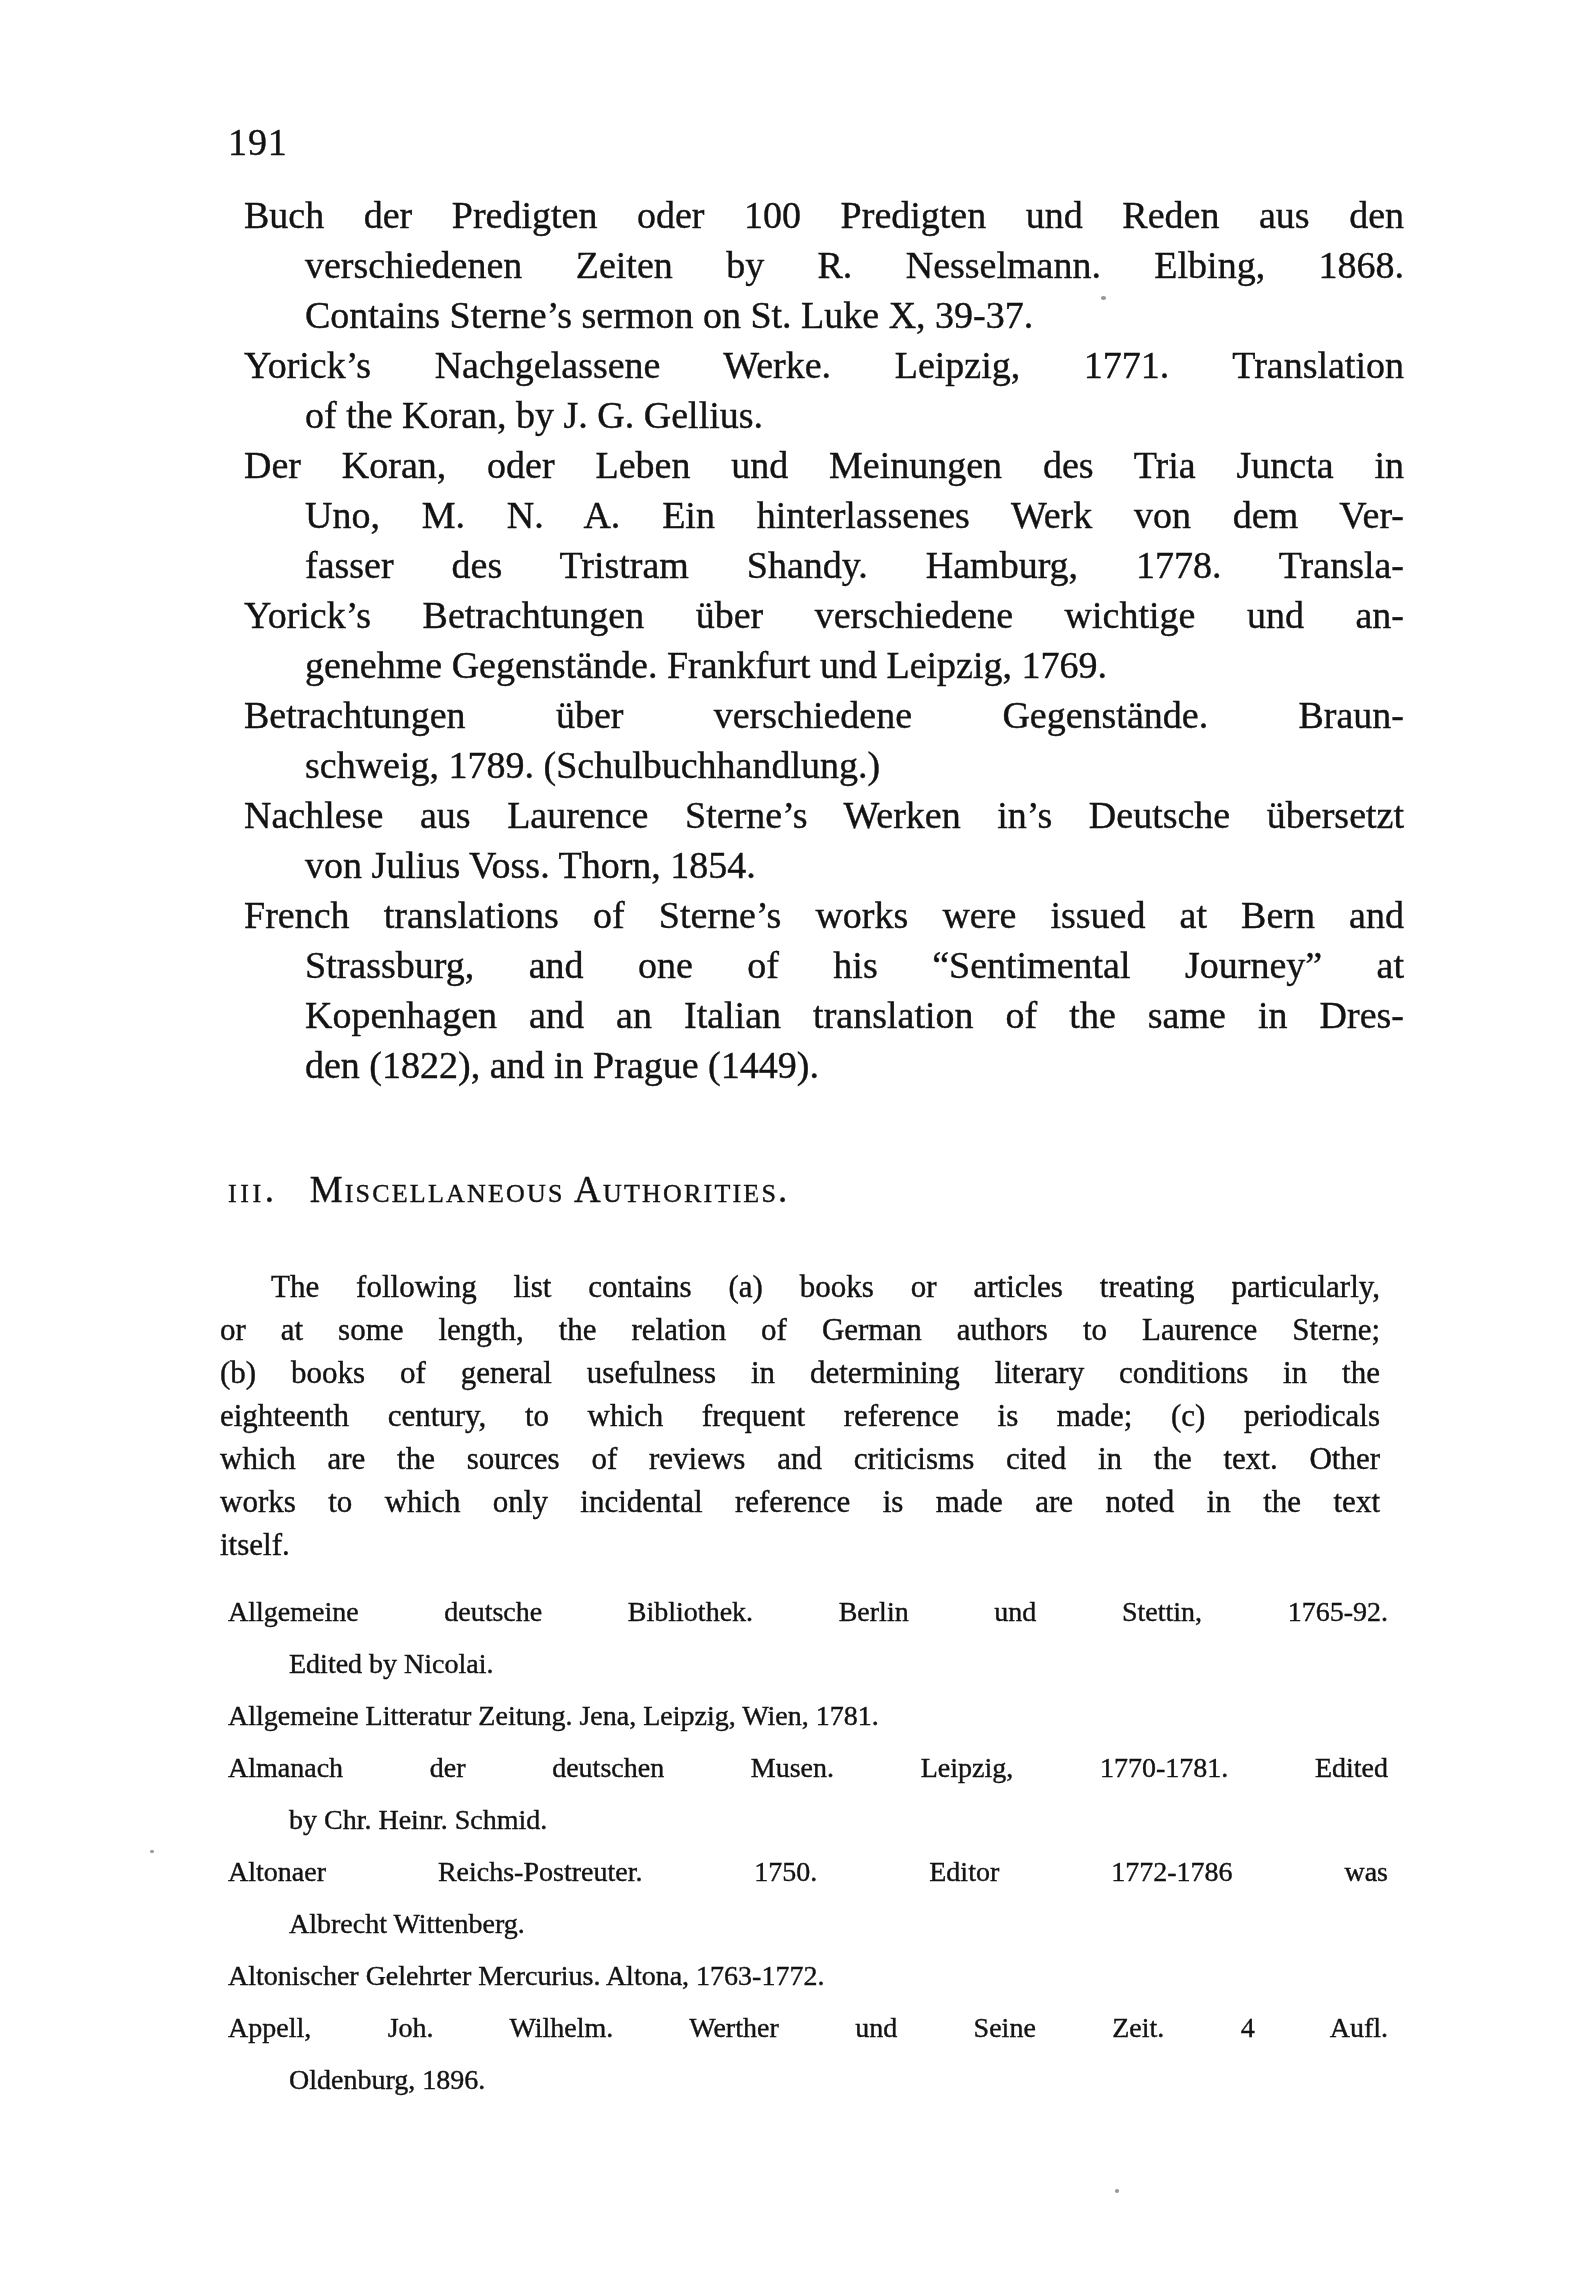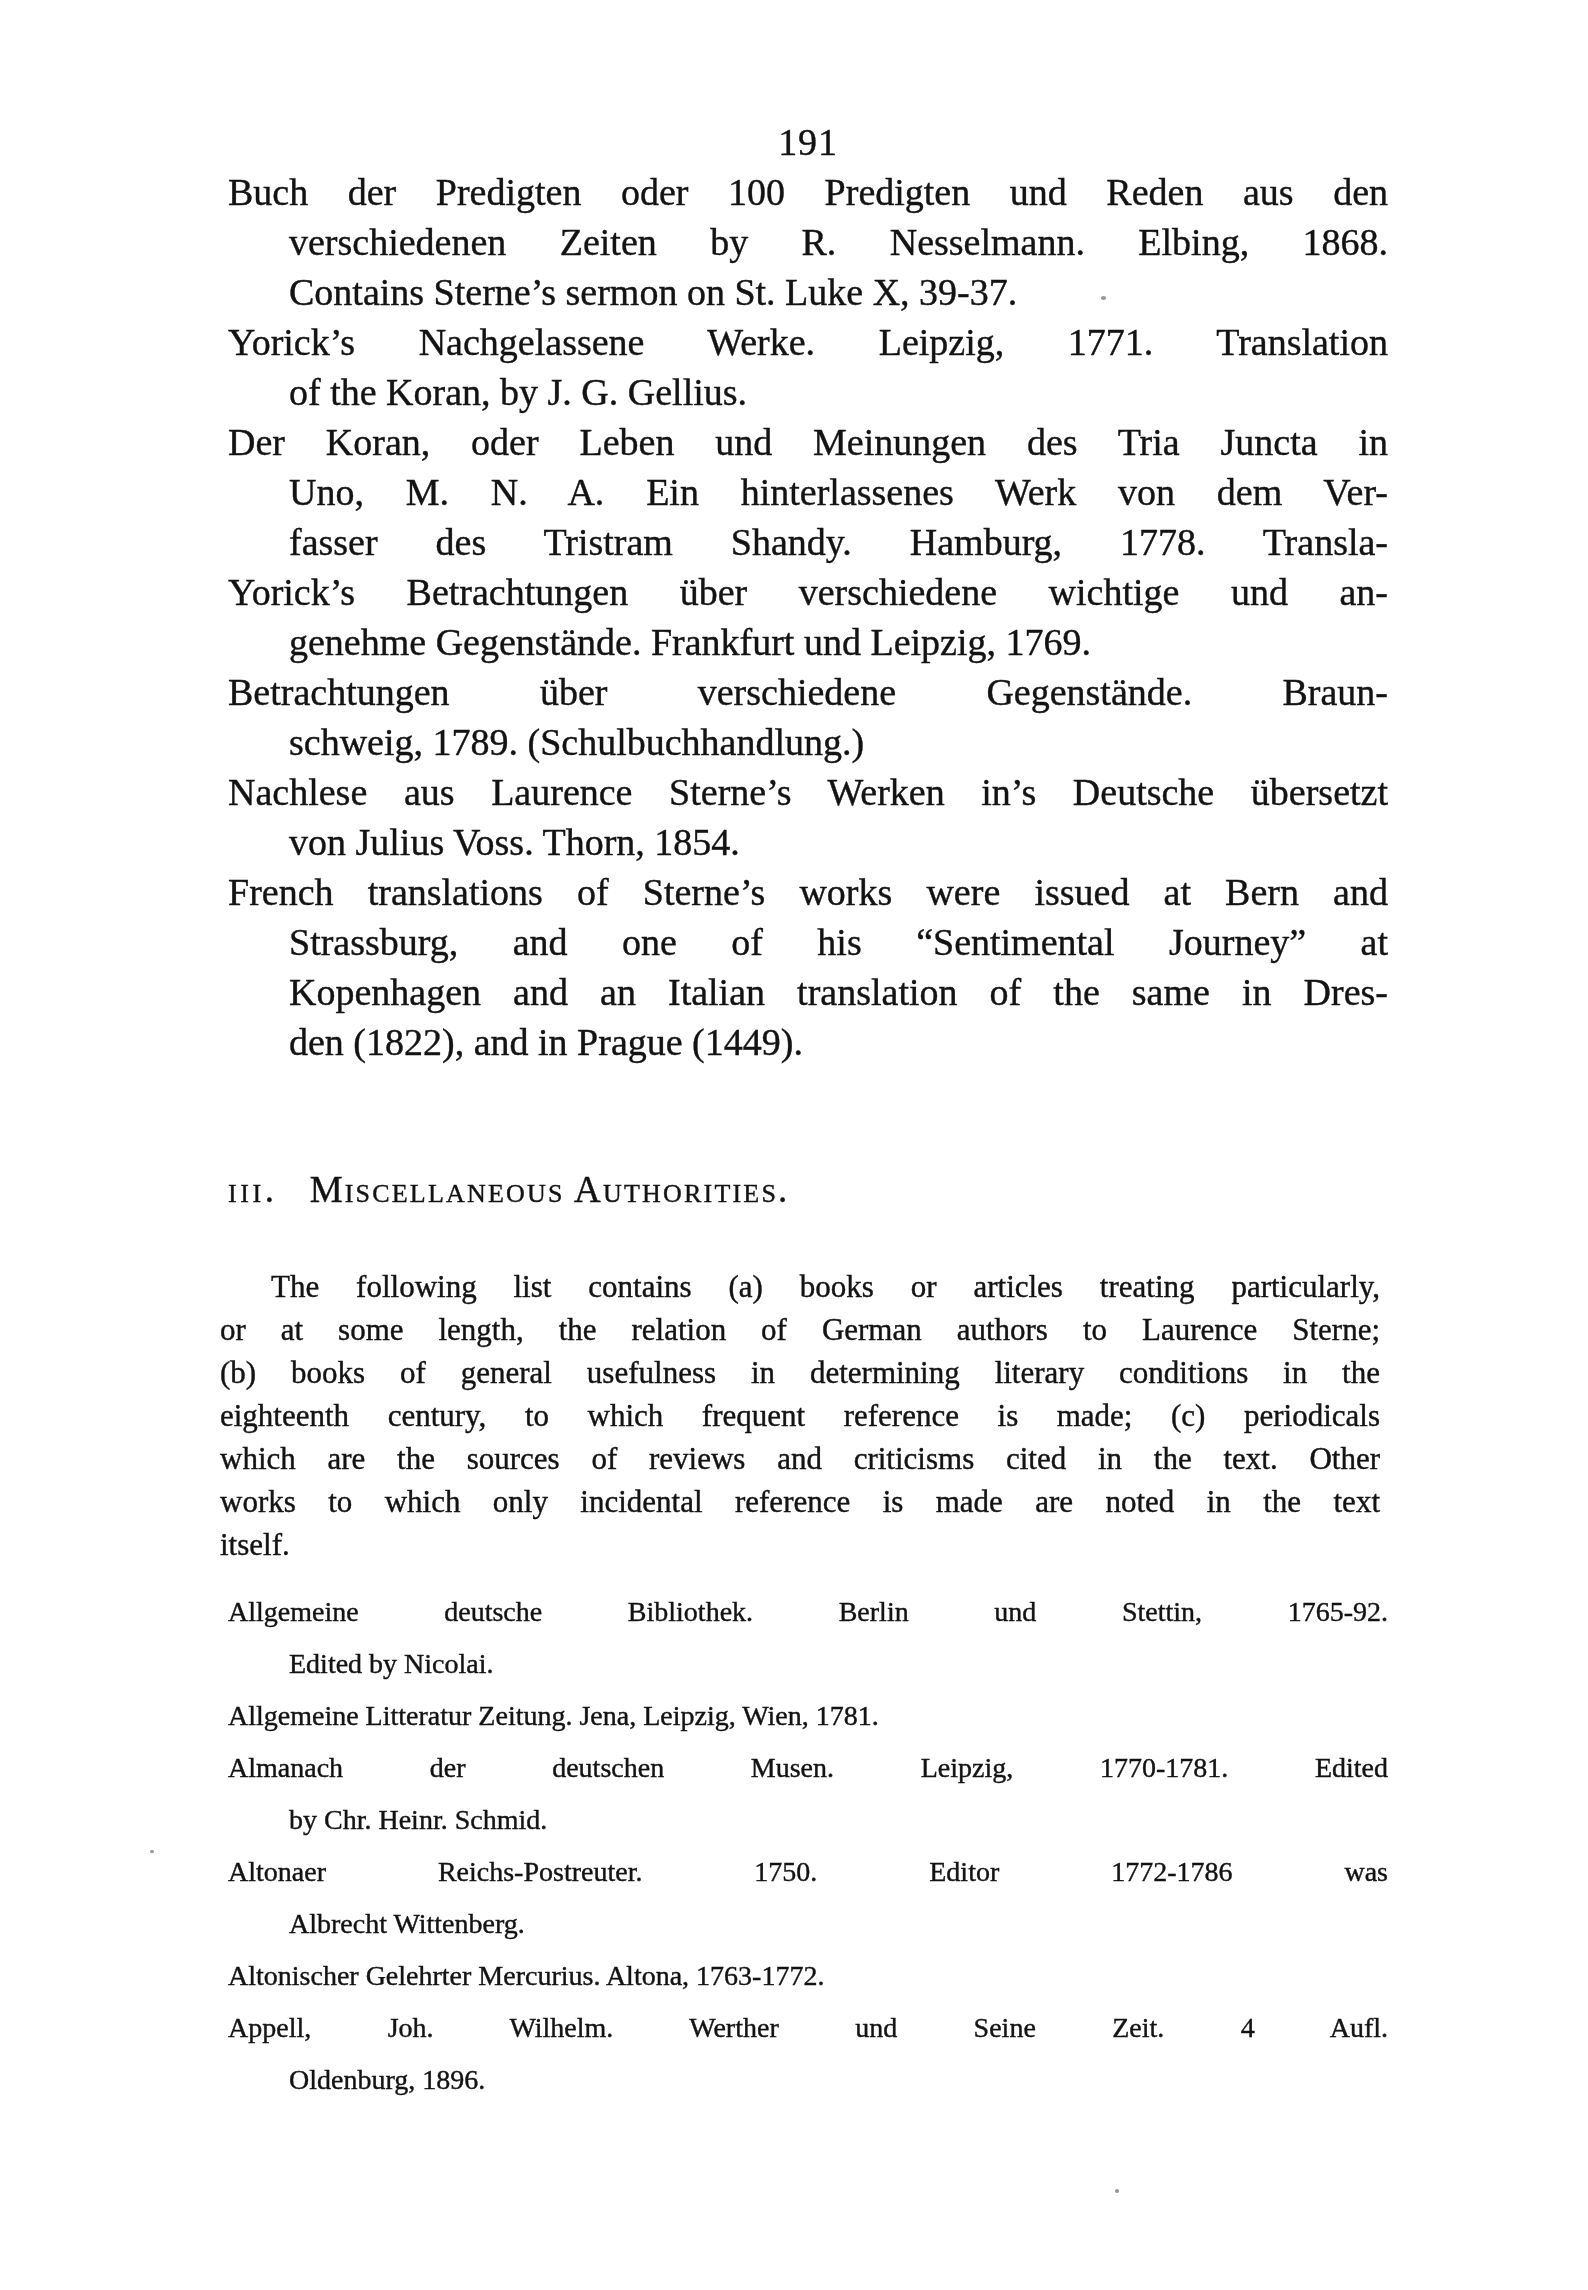--- a/index.html
+++ b/index.html
@@ -10,30 +10,30 @@
     background: #ffffff;
     overflow: hidden;
     font-family: "Liberation Serif", serif;
     color: #131313;
     -webkit-text-stroke: 0.4px #131313;
   }
   .pageno {
     position: absolute;
     left: 228px; top: 120px;
     width: 1160px;
-    text-align: center;
+    text-align: left;
     font-size: 38px;
     letter-spacing: 0.9px;
   }
   .list {
     position: absolute;
     left: 228px;
     width: 1160px;
   }
-  #list1 { top: 167px;  font-size: 38px; line-height: 50px; }
+  #list1 { top: 190px;  font-size: 38px; line-height: 50px; margin-left: 16px; }
   #list2 { top: 1586px; font-size: 28px; line-height: 52px; }
   .heading {
     position: absolute;
     left: 228px; top: 1168px;
     width: 1160px;
     font-size: 37px;
     font-variant: small-caps;
     letter-spacing: 2.2px;
     white-space: nowrap;
   }

